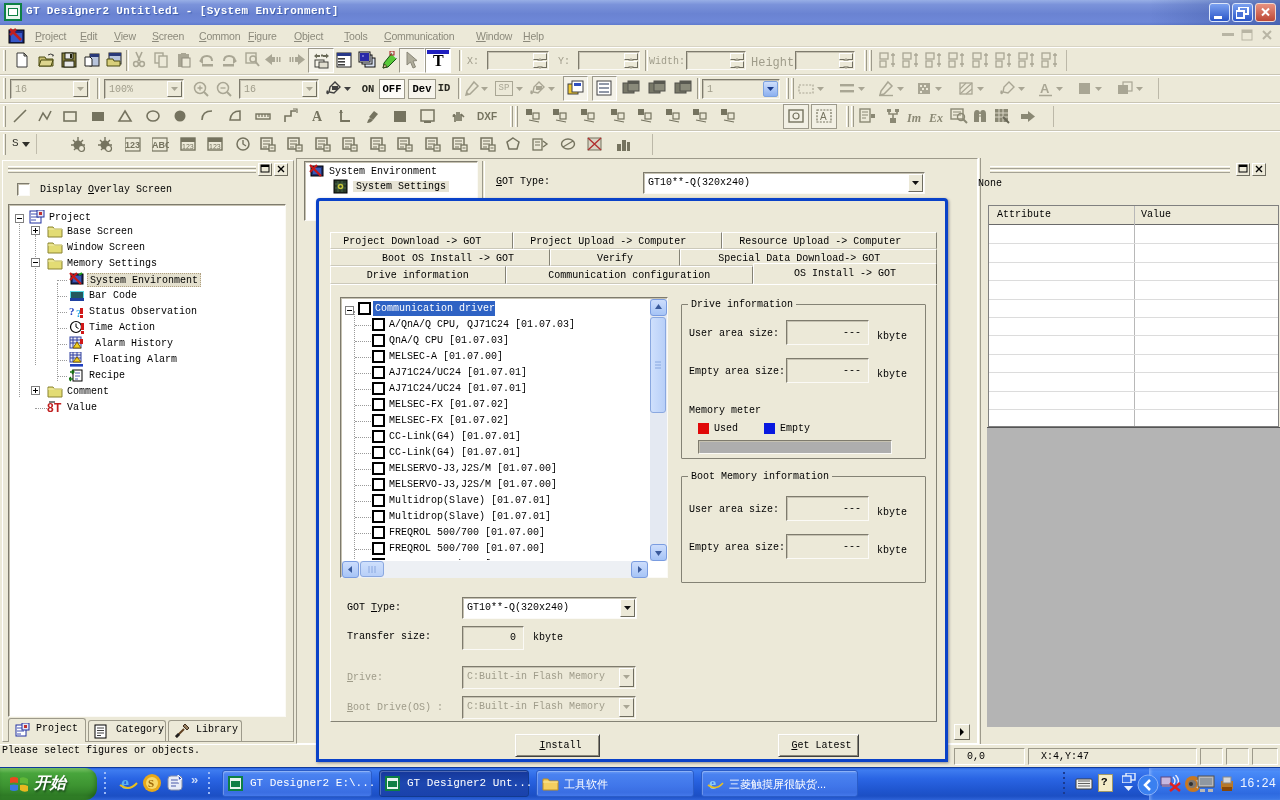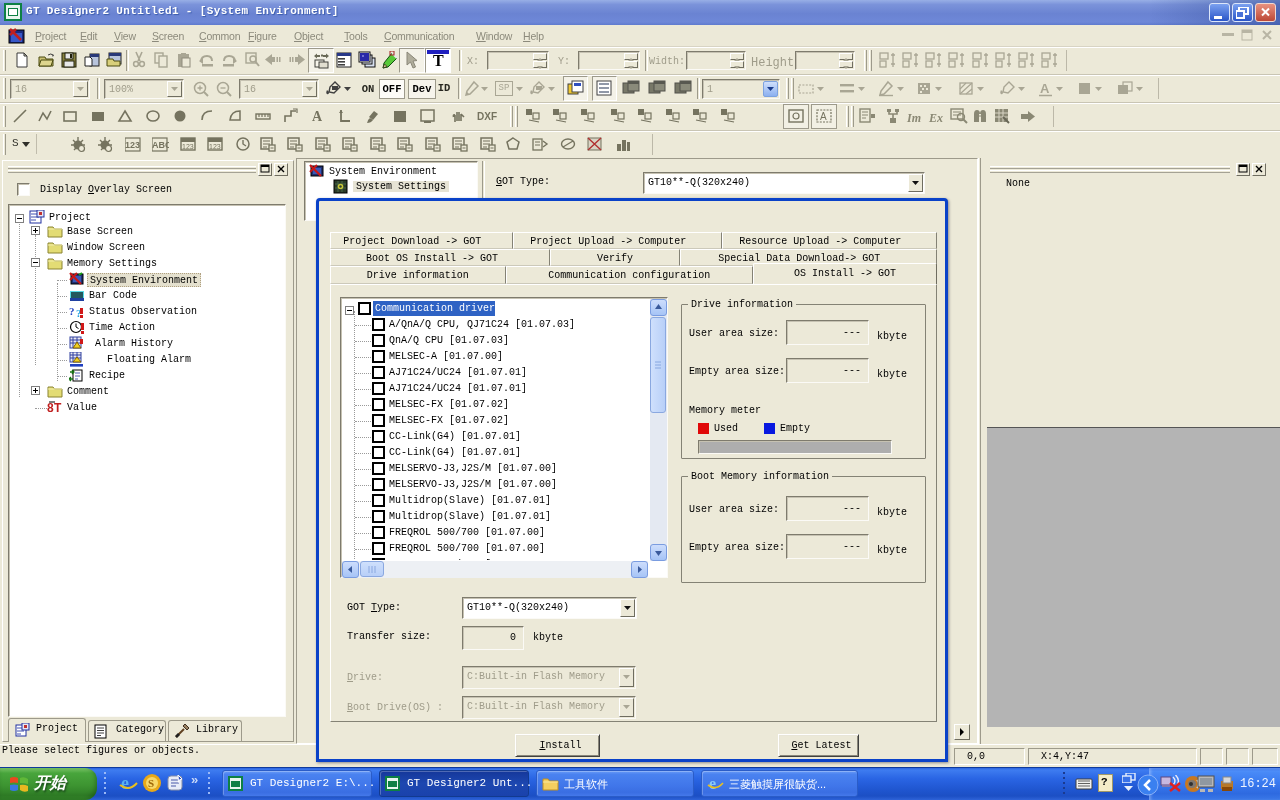--- a/index.html
+++ b/index.html
@@ -758,21 +758,21 @@
         <rect x="11" y="3" width="3" height="5" fill="#d01818"></rect>
       </svg>
       <div class="ab" style="left:84px;top:132px;padding:0 2px;height:14px;line-height:13px">Alarm History</div>
       <div class="ab" style="left:48px;top:155px;width:10px;height:1px;border-top:1px dotted #9a9a9a"></div>
       <svg class="ab" style="left:60px;top:147px" width="16" height="15">
         <rect x="1" y="0" width="11" height="10" fill="#e8e8f0" stroke="#3040a0"></rect>
         <path d="M1 3 h11 M1 6 h11 M4 0 v10 M8 0 v10" stroke="#3040a0"></path>
         <path d="M8 5 l4 5 h-8 z" fill="#f0d020" stroke="#806000"></path>
         <rect x="1" y="12" width="13" height="2.6" fill="#2040c0"></rect>
       </svg>
-      <div class="ab" style="left:96px;top:148px;padding:0 2px;height:14px;line-height:13px">Floating Alarm</div>
+      <div class="ab" style="left:82px;top:148px;padding:0 2px;height:14px;line-height:13px">Floating Alarm</div>
       <div class="ab" style="left:48px;top:171px;width:10px;height:1px;border-top:1px dotted #9a9a9a"></div>
       <svg class="ab" style="left:60px;top:163px" width="16" height="15">
         <rect x="4" y="2" width="9" height="11" fill="#fff" stroke="#000"></rect>
         <path d="M6 5 h5 M6 8 h5 M6 11 h3" stroke="#5060b0"></path>
         <path d="M1 4 h3 M3 2 l2 2 l-2 2" stroke="#107010" fill="none" stroke-width="1.3"></path>
         <path d="M1 11 h3 M2 9 l-2 2 l2 2" stroke="#107010" fill="none" stroke-width="1.3"></path>
       </svg>
       <div class="ab" style="left:78px;top:164px;padding:0 2px;height:14px;line-height:13px">Recipe</div>
       <div class="ab" style="left:22px;top:181px;width:9px;height:9px;border:1px solid #808080;background:#fff"></div>
       <div class="ab" style="left:24px;top:185px;width:5px;height:1px;background:#000"></div>
@@ -846,42 +846,59 @@
     <div class="ab" style="left:0;top:0;width:3px;height:586px;border-left:1px solid #fff;border-right:1px solid #9d9a8b"></div>
     <div class="ab grip" style="left:12px;top:8px;width:240px"></div>
     <div class="ab grip" style="left:12px;top:12px;width:240px"></div>
     <div class="ab raise" style="left:258px;top:5px;width:14px;height:13px;background:#ece9d8"><svg width="12" height="11">
         <rect x="2" y="1" width="8" height="7" fill="none" stroke="#000" stroke-width="1"></rect>
         <rect x="2" y="1" width="8" height="2" fill="#000"></rect>
       </svg></div>
     <div class="ab raise" style="left:274px;top:5px;width:14px;height:13px;background:#ece9d8"><svg width="12" height="11">
         <path d="M3 2 L9 8 M9 2 L3 8" stroke="#000" stroke-width="1.4"></path>
       </svg></div>
-    <div class="ab" style="left:28px;top:20px">None</div>
+    <div class="ab" style="left:0;top:20px">None</div>
+    <div class="ab" style="left:10px;top:47px;width:291px;height:222px;border:1px solid #808080;background:#fff">
+      <div class="ab" style="left:0;top:0;width:289px;height:19px;background:#ece9d8;border-bottom:1px solid #6a6a6a"></div>
+      <div class="ab" style="left:8px;top:3px">Attribute</div>
+      <div class="ab" style="left:152px;top:3px">Value</div>
+      <div class="ab" style="left:145px;top:0;width:1px;height:220px;background:#b8b8b8"></div>
+      <div class="ab" style="left:0;top:37px;width:289px;height:1px;background:#dcdcdc"></div>
+      <div class="ab" style="left:0;top:56px;width:289px;height:1px;background:#dcdcdc"></div>
+      <div class="ab" style="left:0;top:74px;width:289px;height:1px;background:#dcdcdc"></div>
+      <div class="ab" style="left:0;top:93px;width:289px;height:1px;background:#dcdcdc"></div>
+      <div class="ab" style="left:0;top:111px;width:289px;height:1px;background:#dcdcdc"></div>
+      <div class="ab" style="left:0;top:129px;width:289px;height:1px;background:#dcdcdc"></div>
+      <div class="ab" style="left:0;top:148px;width:289px;height:1px;background:#dcdcdc"></div>
+      <div class="ab" style="left:0;top:166px;width:289px;height:1px;background:#dcdcdc"></div>
+      <div class="ab" style="left:0;top:185px;width:289px;height:1px;background:#dcdcdc"></div>
+      <div class="ab" style="left:0;top:203px;width:289px;height:1px;background:#dcdcdc"></div>
+      <div class="ab" style="left:0;top:221px;width:289px;height:1px;background:#dcdcdc"></div>
+    </div>
     <div class="ab" style="left:9px;top:269px;width:293px;height:300px;background:#b4b4b4;border-top:1px solid #555"></div>
   </div>
 <div class="ab" style="left:0;top:744px;width:1280px;height:23px;background:#ece9d8;border-top:1px solid #fff">
     <div class="ab" style="left:2px;top:0">Please select figures or objects.</div>
     <div class="ab cell" style="left:954px;top:3px;width:71px;height:17px"></div>
     <div class="ab" style="left:967px;top:6px">0,0</div>
     <div class="ab cell" style="left:1028px;top:3px;width:169px;height:17px"></div>
     <div class="ab" style="left:1041px;top:6px">X:4,Y:47</div>
     <div class="ab cell" style="left:1200px;top:3px;width:23px;height:17px"></div>
     <div class="ab cell" style="left:1226px;top:3px;width:23px;height:17px"></div>
     <div class="ab cell" style="left:1252px;top:3px;width:26px;height:17px"></div>
   </div>
 <div class="ab" style="left:316px;top:198px;width:632px;height:564px;background:#ece9d8;border:3px solid #0a42c8;border-radius:4px 4px 0 0;box-shadow:1px 1px 3px rgba(0,0,30,.4)">
     <div class="ab" style="left:11px;top:31px;width:183px;height:17px;border:1px solid;border-color:#fff #848275 #ccc9ba #fff;background:#ece9d8"></div>
     <div class="ab" style="left:24.24000000000001px;top:35px;white-space:nowrap">Project Download -&gt; GOT</div>
     <div class="ab" style="left:194px;top:31px;width:209px;height:17px;border:1px solid;border-color:#fff #848275 #ccc9ba #fff;background:#ece9d8"></div>
     <div class="ab" style="left:211.21px;top:35px;white-space:nowrap">Project Upload -&gt; Computer</div>
     <div class="ab" style="left:403px;top:31px;width:215px;height:17px;border:1px solid;border-color:#fff #848275 #ccc9ba #fff;background:#ece9d8"></div>
     <div class="ab" style="left:420.2px;top:35px;white-space:nowrap">Resource Upload -&gt; Computer</div>
     <div class="ab" style="left:11px;top:48px;width:220px;height:17px;border:1px solid;border-color:#fff #848275 #ccc9ba #fff;background:#ece9d8"></div>
-    <div class="ab" style="left:47px;top:52px;white-space:nowrap">Boot OS Install -&gt; GOT</div>
+    <div class="ab" style="left:63px;top:52px;white-space:nowrap">Boot OS Install -&gt; GOT</div>
     <div class="ab" style="left:231px;top:48px;width:130px;height:17px;border:1px solid;border-color:#fff #848275 #ccc9ba #fff;background:#ece9d8"></div>
     <div class="ab" style="left:277.94px;top:52px;white-space:nowrap">Verify</div>
     <div class="ab" style="left:361px;top:48px;width:257px;height:17px;border:1px solid;border-color:#fff #848275 #ccc9ba #fff;background:#ece9d8"></div>
     <div class="ab" style="left:399.2px;top:52px;white-space:nowrap">Special Data Download-&gt; GOT</div>
     <div class="ab" style="left:11px;top:65px;width:176px;height:18px;border:1px solid;border-color:#fff #848275 #ccc9ba #fff;background:#ece9d8"></div>
     <div class="ab" style="left:47.830000000000005px;top:69px;white-space:nowrap">Drive information</div>
     <div class="ab" style="left:187px;top:65px;width:247px;height:18px;border:1px solid;border-color:#fff #848275 #ccc9ba #fff;background:#ece9d8"></div>
     <div class="ab" style="left:229.23000000000002px;top:69px;white-space:nowrap">Communication configuration</div>
     <div class="ab" style="left:434px;top:62px;width:184px;height:22px;background:#ece9d8;border:1px solid;border-color:#fff #6f6d60 #ece9d8 #fff;border-radius:2px 2px 0 0"></div>
     <div class="ab" style="left:475px;top:67px;white-space:nowrap">OS Install -&gt; GOT</div>

